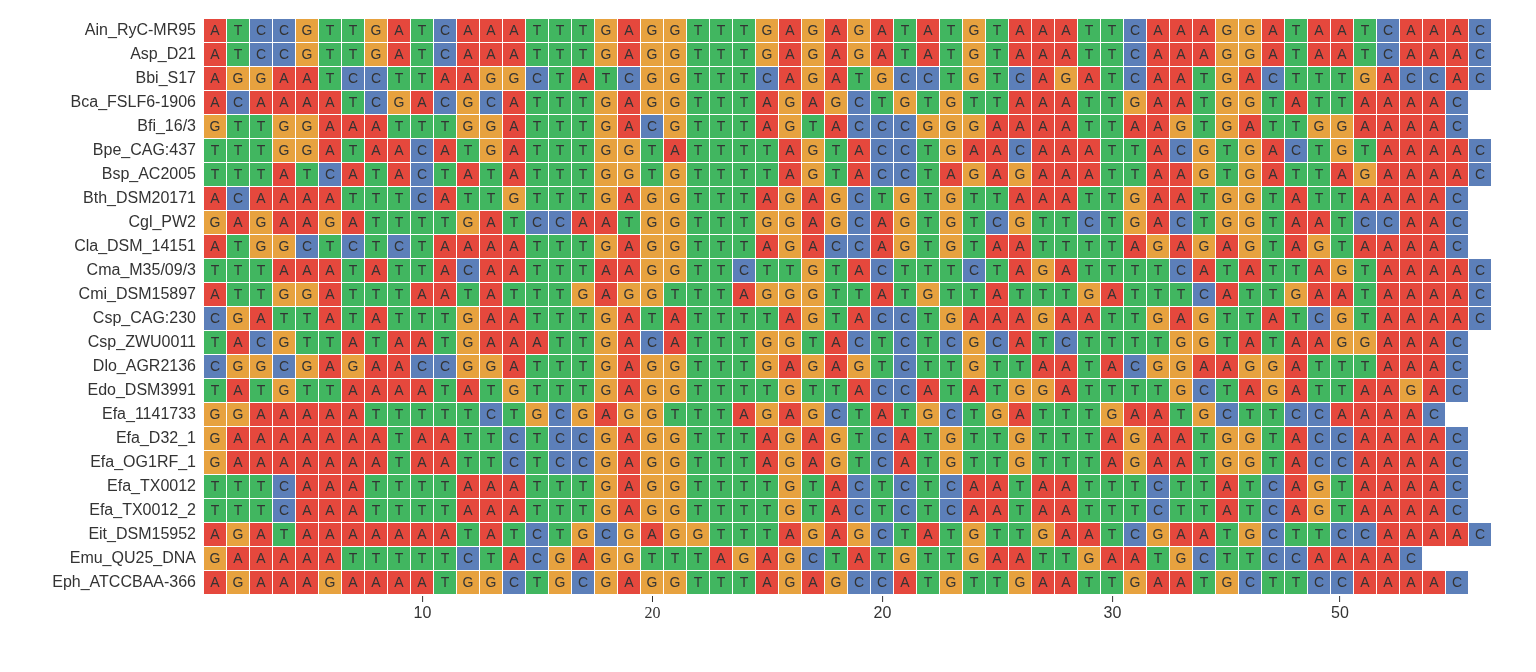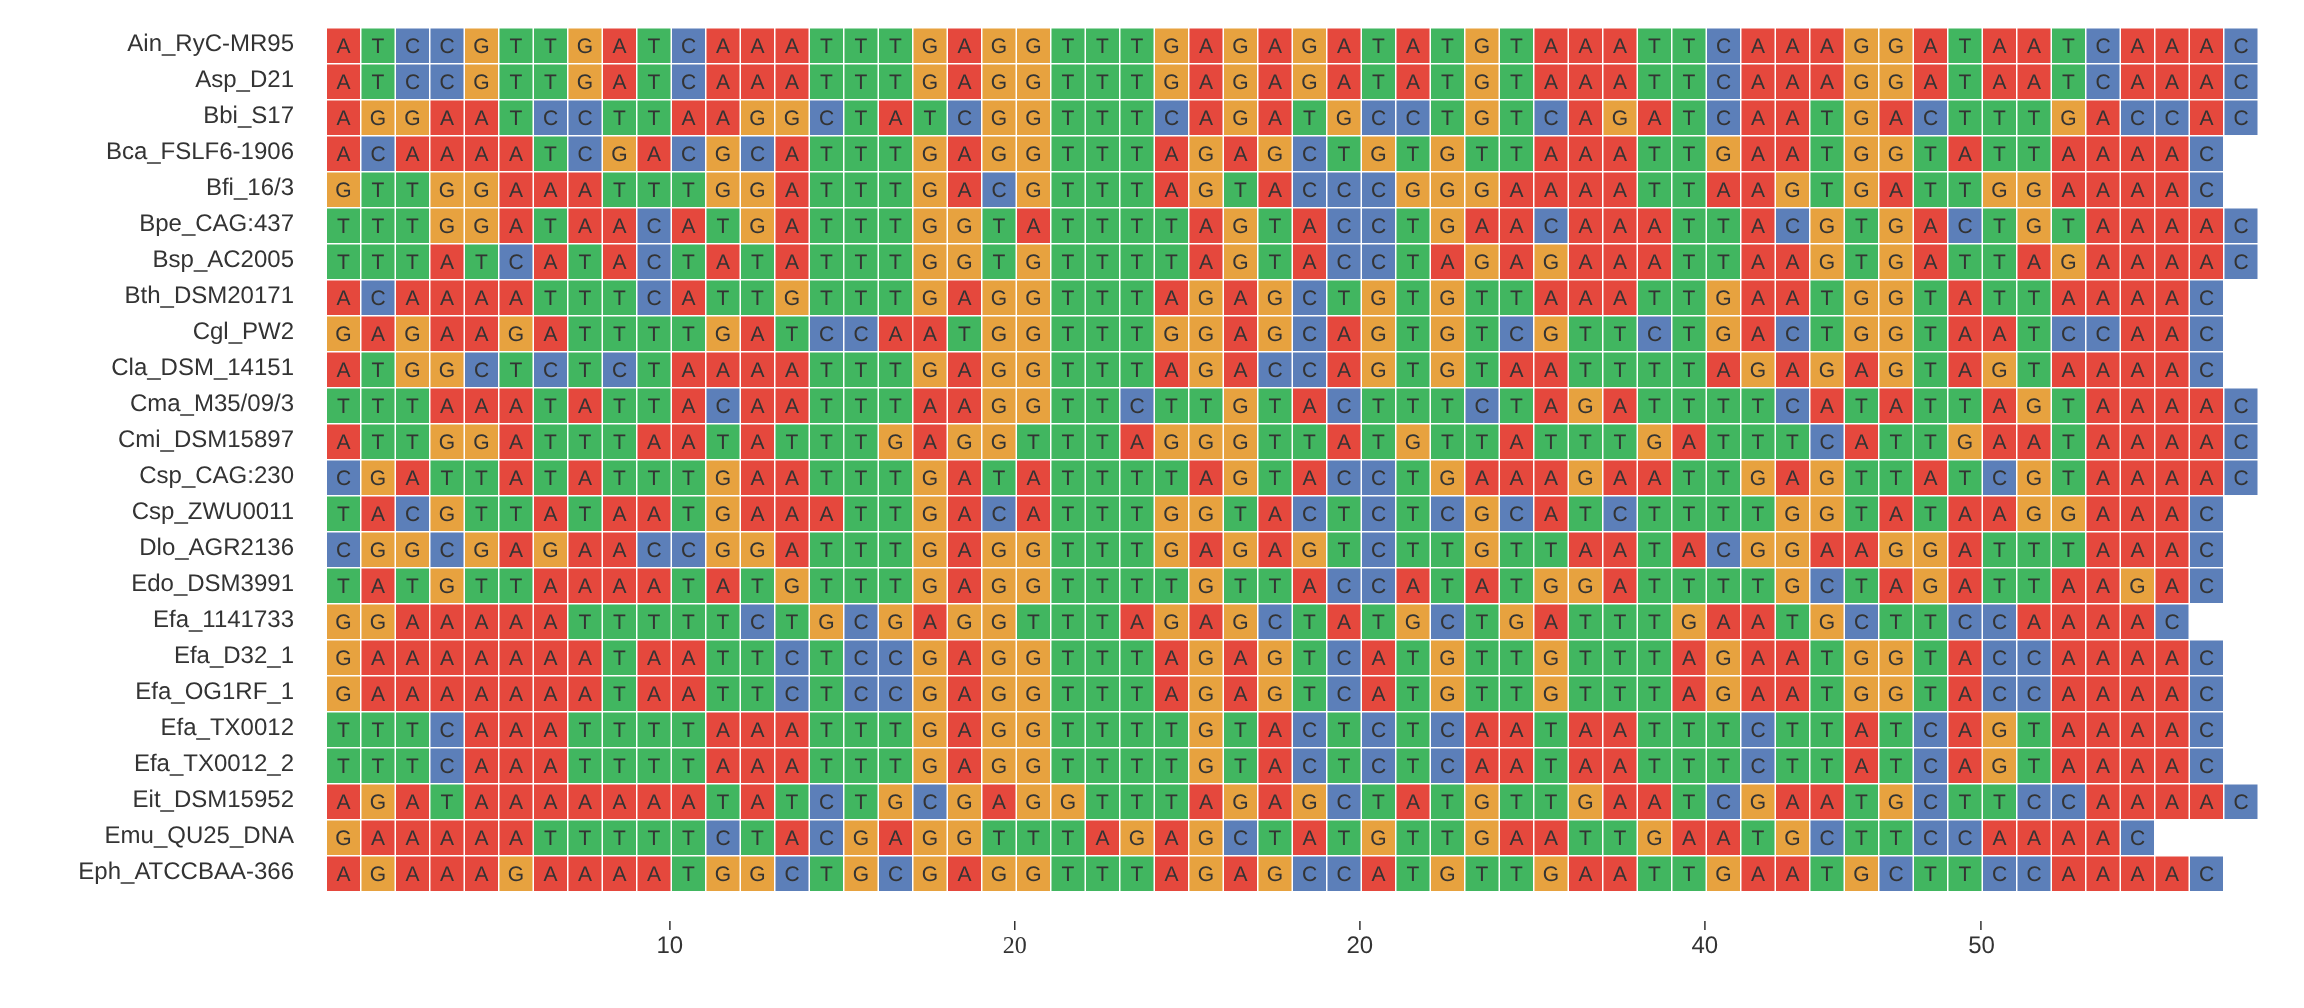--- a/index.html
+++ b/index.html
@@ -11,21 +11,20 @@
     color: #333;
   }
   .wrap {
     padding: 18px 20px 24px 20px;
     box-sizing: border-box;
   }
   .row {
     display: flex;
     align-items: center;
     height: 24px;
-    gap: 14px;
   }
   .label {
     width: 176px;
     text-align: right;
     padding-right: 8px;
     font-size: 16px;
     color: #333;
     white-space: nowrap;
   }
   .seq {
@@ -40,22 +39,21 @@
     font-size: 14px;
     color: #333;
     font-weight: 400;
   }
   .bA { background: #e5483d; } 
   .bT { background: #41b660; } 
   .bG { background: #e7a23f; } 
   .bC { background: #5c7fb9; }
   .axis {
     display: flex;
-    margin-top: 20px;
-    gap: 24px;
+    margin-top: 2px;
   }
   .axis .spacer {
     width: 184px;
     flex: none;
   }
   .axis .ticks {
     position: relative;
     flex: none;
   }
   .axis .tick {
@@ -1525,17 +1523,17 @@
           <div class="cell bC">C</div>
         </div>
       </div>
     </div>
   <div class="axis">
     <div class="spacer"></div>
     <div class="ticks" id="ticks" style="width: 1288px; height: 28px;">
         <div class="tick" style="left: 218.5px;"><span class="mark"></span><span>10</span></div>
         <div class="tick" style="left: 448.5px; font-family: Liberation Serif, serif;"><span class="mark"></span><span>20</span></div>
         <div class="tick" style="left: 678.5px;"><span class="mark"></span><span>20</span></div>
-        <div class="tick" style="left: 908.5px;"><span class="mark"></span><span>40</span></div>
-        <div class="tick" style="left: 1093px;"><span class="mark"></span><span>50</span></div>
+        <div class="tick" style="left: 908.5px;"><span class="mark"></span><span>30</span></div>
+        <div class="tick" style="left: 1136px;"><span class="mark"></span><span>50</span></div>
       </div>
   </div>
 </div>
 
 </body></html>

